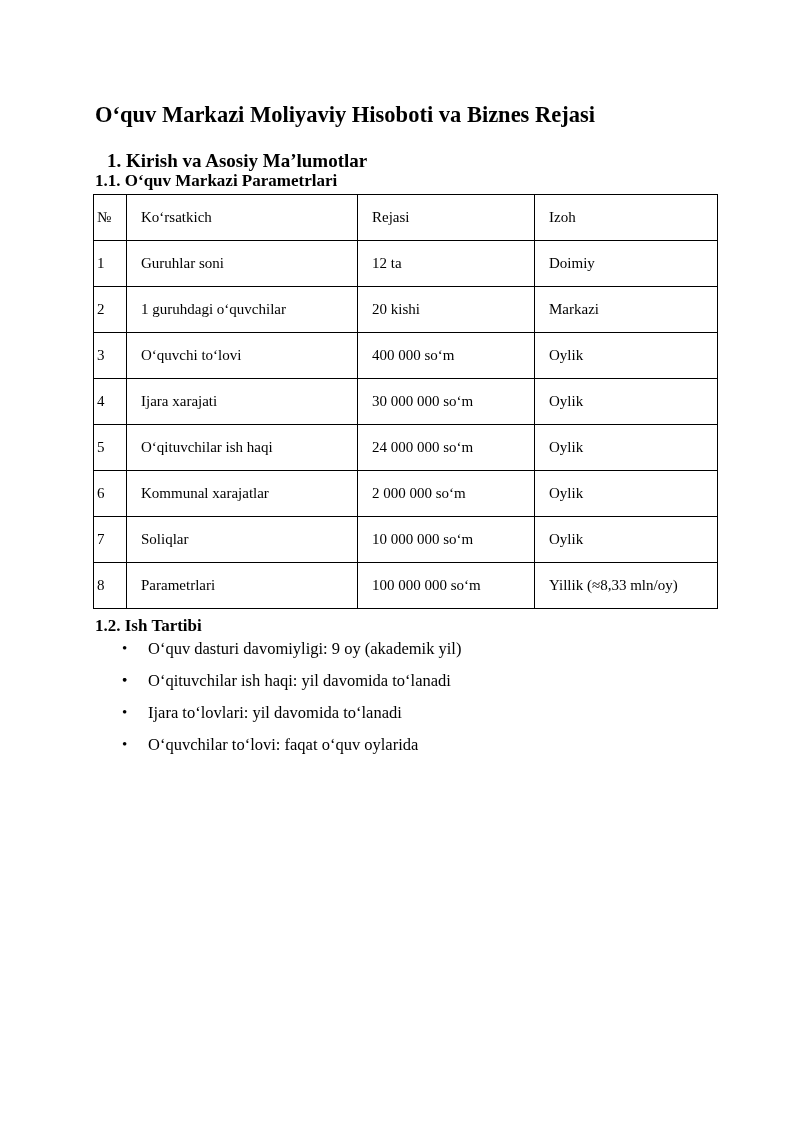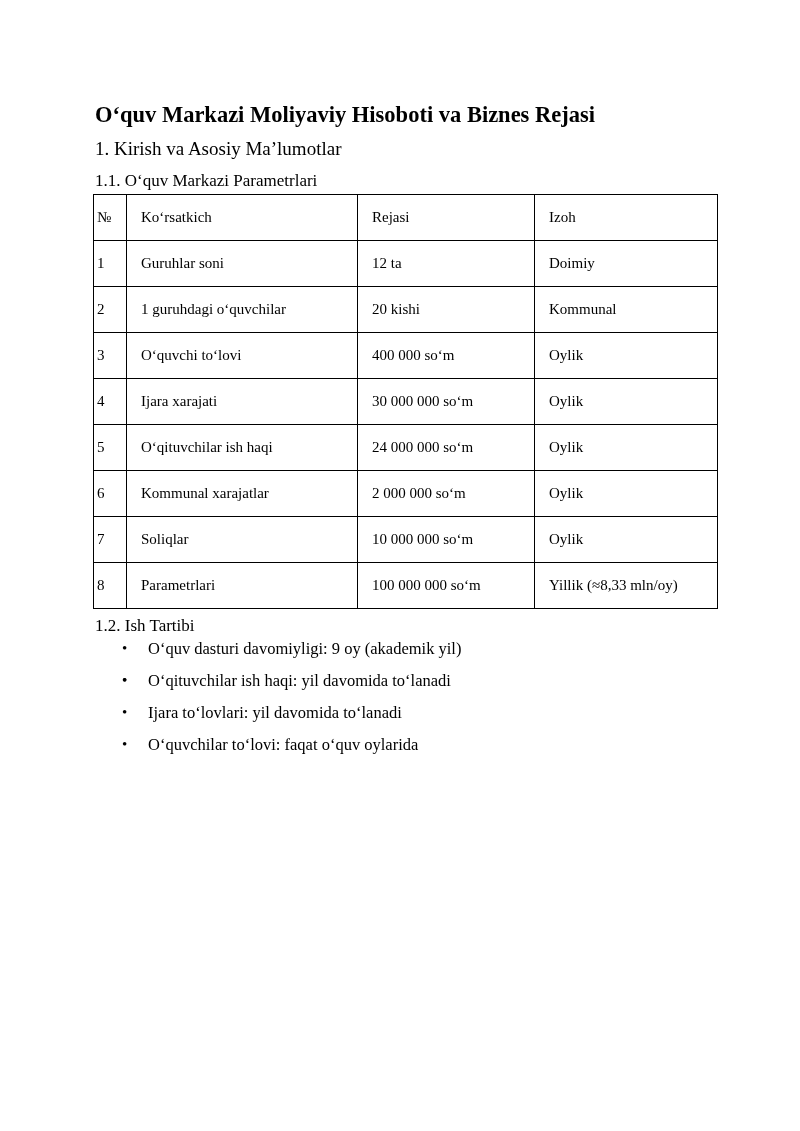--- a/index.html
+++ b/index.html
@@ -23,32 +23,32 @@
     margin: 0;
     font-size: 22.5px;
     font-weight: bold;
     line-height: 1.2;
     white-space: nowrap;
   }
   .h2-heading {
     position: absolute;
     left: 95px;
     top: 138px;
-    margin: 0;
+    margin: 12px;
     font-size: 19px;
-    font-weight: normal;
+    font-weight: bold;
     line-height: 1.2;
     white-space: nowrap;
   }
   .h3-heading {
     position: absolute;
     left: 95px;
     margin: 0;
     font-size: 17px;
-    font-weight: normal;
+    font-weight: bold;
     line-height: 1.2;
     white-space: nowrap;
   }
   .h3-params { top: 171px; }
   .h3-schedule { top: 616px; }
 
   .params-table {
     position: absolute;
     left: 93px;
     top: 194px;
@@ -132,21 +132,21 @@
         <tr>
           <td>1</td>
           <td>Guruhlar soni</td>
           <td>12 ta</td>
           <td>Doimiy</td>
         </tr>
         <tr>
           <td>2</td>
           <td>1 guruhdagi o‘quvchilar</td>
           <td>20 kishi</td>
-          <td>Kommunal</td>
+          <td>Markazi</td>
         </tr>
         <tr>
           <td>3</td>
           <td>O‘quvchi to‘lovi</td>
           <td>400 000 so‘m</td>
           <td>Oylik</td>
         </tr>
         <tr>
           <td>4</td>
           <td>Ijara xarajati</td>

